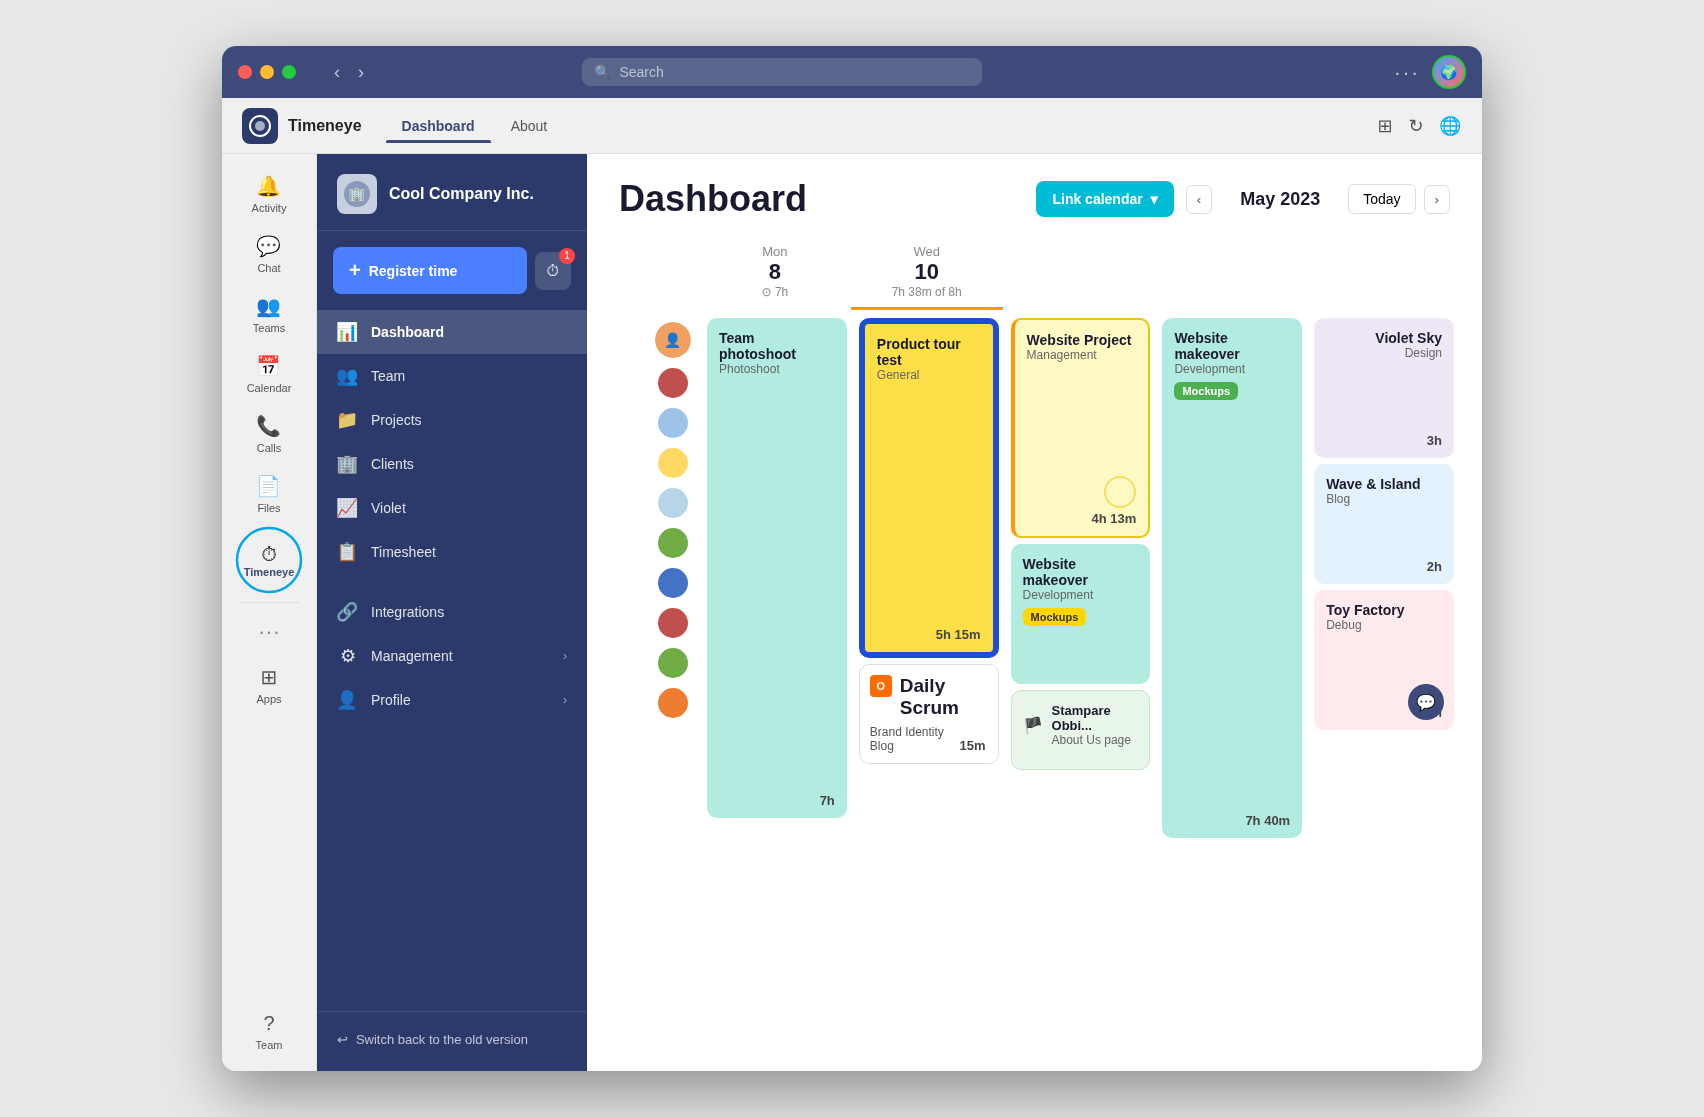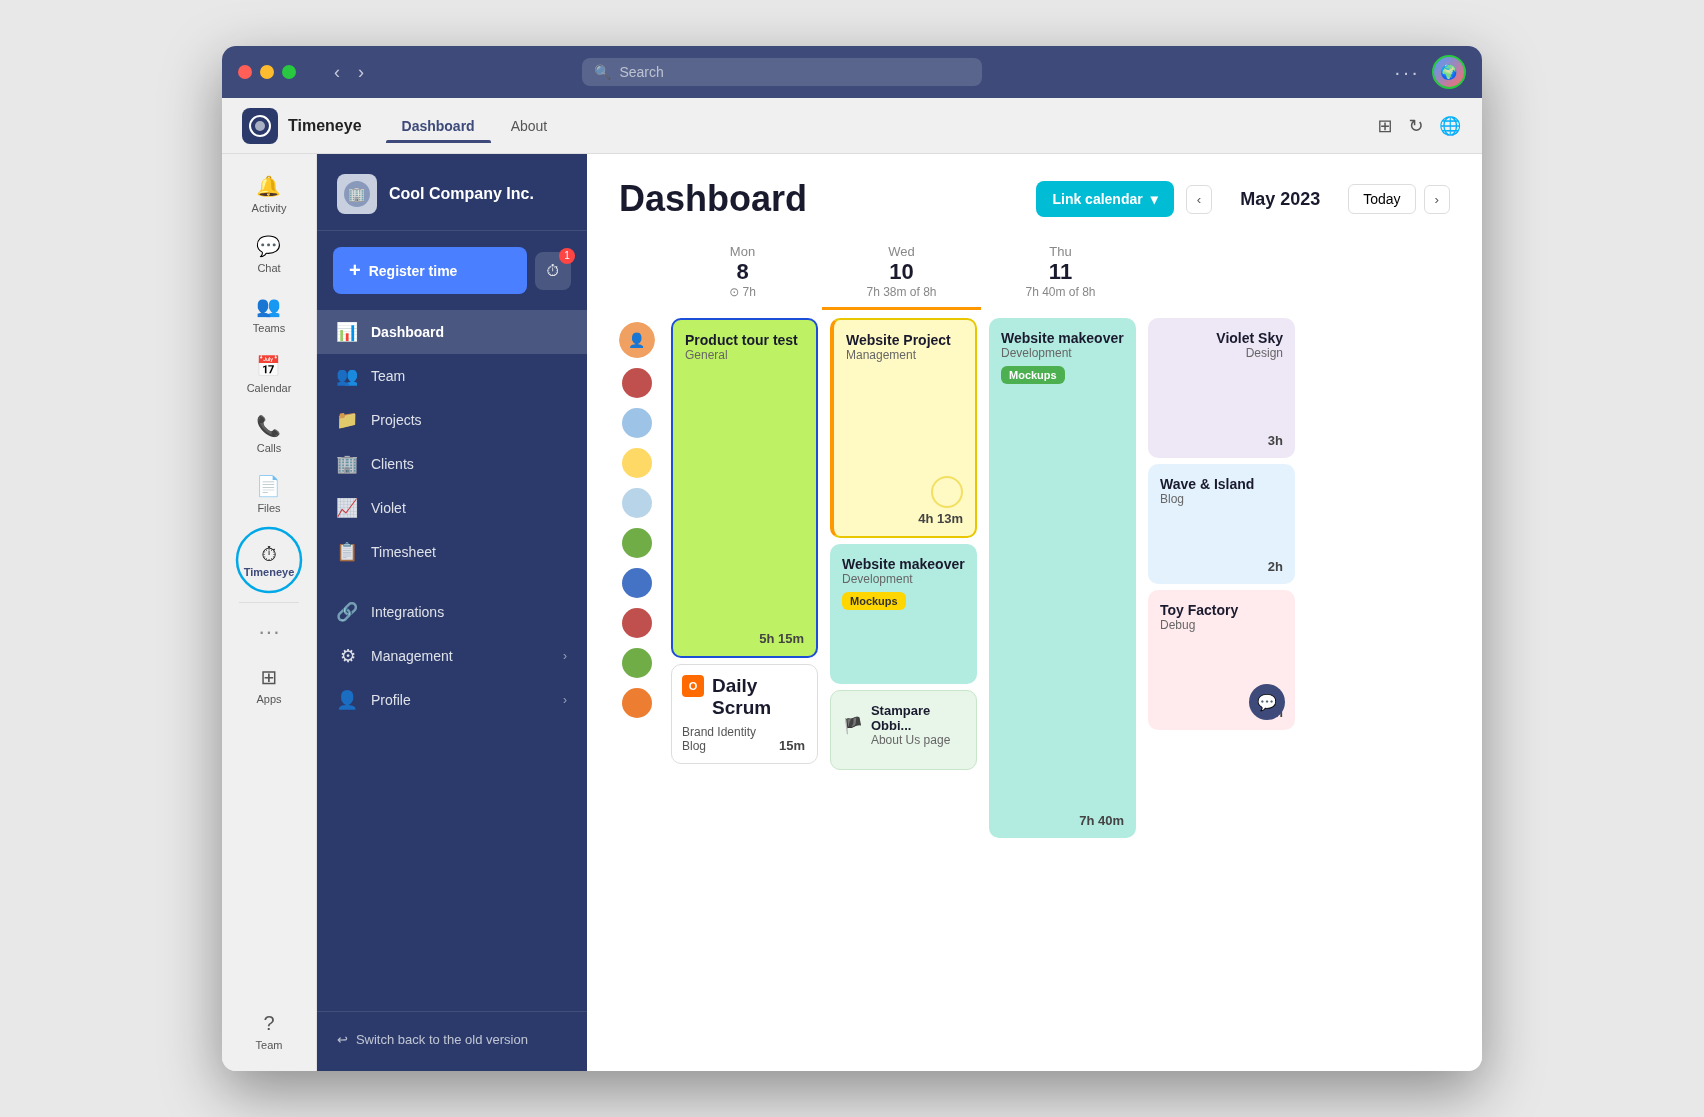--- a/index.html
+++ b/index.html
@@ -70,21 +70,21 @@
     .content-header { padding: 24px 32px 16px; display: flex; align-items: center; justify-content: space-between; }
     .content-title { font-size: 36px; font-weight: 700; color: #1a1a2e; }
     .header-controls { display: flex; align-items: center; gap: 12px; }
     .link-calendar-btn { background: #00bcd4; color: white; border: none; border-radius: 8px; padding: 10px 16px; font-size: 14px; font-weight: 600; cursor: pointer; display: flex; align-items: center; gap: 8px; }
     .month-nav { display: flex; align-items: center; gap: 8px; }
     .month-label { font-size: 18px; font-weight: 600; color: #1a1a2e; min-width: 120px; text-align: center; }
     .month-btn { background: none; border: 1px solid #ddd; border-radius: 6px; padding: 6px 10px; cursor: pointer; color: #555; }
     .today-btn { background: none; border: 1px solid #ddd; border-radius: 6px; padding: 6px 14px; cursor: pointer; font-size: 14px; }
 
     
-    .calendar { flex: 1; overflow: auto; padding: 0 24px 16px; }
+    .calendar { flex: 1; overflow: auto; padding: 0 24px 16px; margin-left: 36px; }
     .cal-header { display: grid; grid-template-columns: 52px repeat(5, 1fr); gap: 0; margin-bottom: 8px; }
     .cal-day-header { text-align: center; padding: 8px 4px; }
     .cal-day-name { font-size: 13px; color: #888; }
     .cal-day-num { font-size: 22px; font-weight: 700; color: #1a1a2e; }
     .cal-day-num.today { color: #1a1a2e; }
     .cal-day-sub { font-size: 12px; color: #888; }
     .cal-body { display: grid; grid-template-columns: 52px repeat(5, 1fr); gap: 4px; align-items: start; }
     .cal-avatars { display: flex; flex-direction: column; gap: 10px; align-items: center; padding-top: 4px; }
 
     
@@ -290,25 +290,20 @@
           <div class="cal-day-header">
             <div class="cal-day-name">Mon</div>
             <div class="cal-day-num">8</div>
             <div class="cal-day-sub">⊙ 7h</div>
           </div>
           <div class="cal-day-header" style="border-bottom: 3px solid #ff9800;">
             <div class="cal-day-name">Wed</div>
             <div class="cal-day-num today">10</div>
             <div class="cal-day-sub">7h 38m of 8h</div>
           </div>
-          <div class="cal-day-header">
-            <div class="cal-day-name">Thu</div>
-            <div class="cal-day-num">11</div>
-            <div class="cal-day-sub">7h 40m of 8h</div>
-          </div>
         </div>
 
         <div class="cal-body">
 
           <div class="cal-avatars">
             <div style="width:36px;height:36px;border-radius:50%;overflow:hidden;">
               <svg width="36" height="36" viewBox="0 0 36 36">
                   <circle cx="18" cy="18" r="18" fill="#f0a060"></circle>
                   <text x="18" y="23" text-anchor="middle" fill="white" font-size="14">👤</text>
                 </svg>
@@ -317,23 +312,30 @@
             <div style="width:30px;height:30px;border-radius:50%;background:#9dc3e6;"></div>
             <div style="width:30px;height:30px;border-radius:50%;background:#ffd966;"></div>
             <div style="width:30px;height:30px;border-radius:50%;background:#b8d4e8;"></div>
             <div style="width:30px;height:30px;border-radius:50%;background:#70ad47;"></div>
             <div style="width:30px;height:30px;border-radius:50%;background:#4472c4;"></div>
             <div style="width:30px;height:30px;border-radius:50%;background:#c0504d;"></div>
             <div style="width:30px;height:30px;border-radius:50%;background:#70ad47;"></div>
             <div style="width:30px;height:30px;border-radius:50%;background:#ed7d31;"></div>
           </div>
 
-
           <div class="cal-col">
-            <div class="event-card" style="background:#bef264;border:2px solid #1d4ed8;min-height:340px;">
+            <div class="event-card teal" style="min-height:500px;">
+              <div class="event-title">Team photoshoot</div>
+              <div class="event-sub">Photoshoot</div>
+              <div class="event-time">7h</div>
+            </div>
+          </div>
+
+          <div class="cal-col">
+            <div class="event-card" style="background:#fde047;border:6px solid #1d4ed8;min-height:340px;">
               <div class="event-title">Product tour test</div>
               <div class="event-sub">General</div>
               <div class="event-time">5h 15m</div>
             </div>
             <div class="event-card" style="background:white;border:1px solid #ddd;padding:10px;">
               <div class="event-card-inner">
                 <div class="event-icon" style="background:#ff6b00;color:white;font-size:11px;font-weight:700;width:22px;height:22px;border-radius:4px;display:flex;align-items:center;justify-content:center;">O</div>
                 <div class="event-content">
                   <div class="event-title2">Daily Scrum</div>
                 </div>

